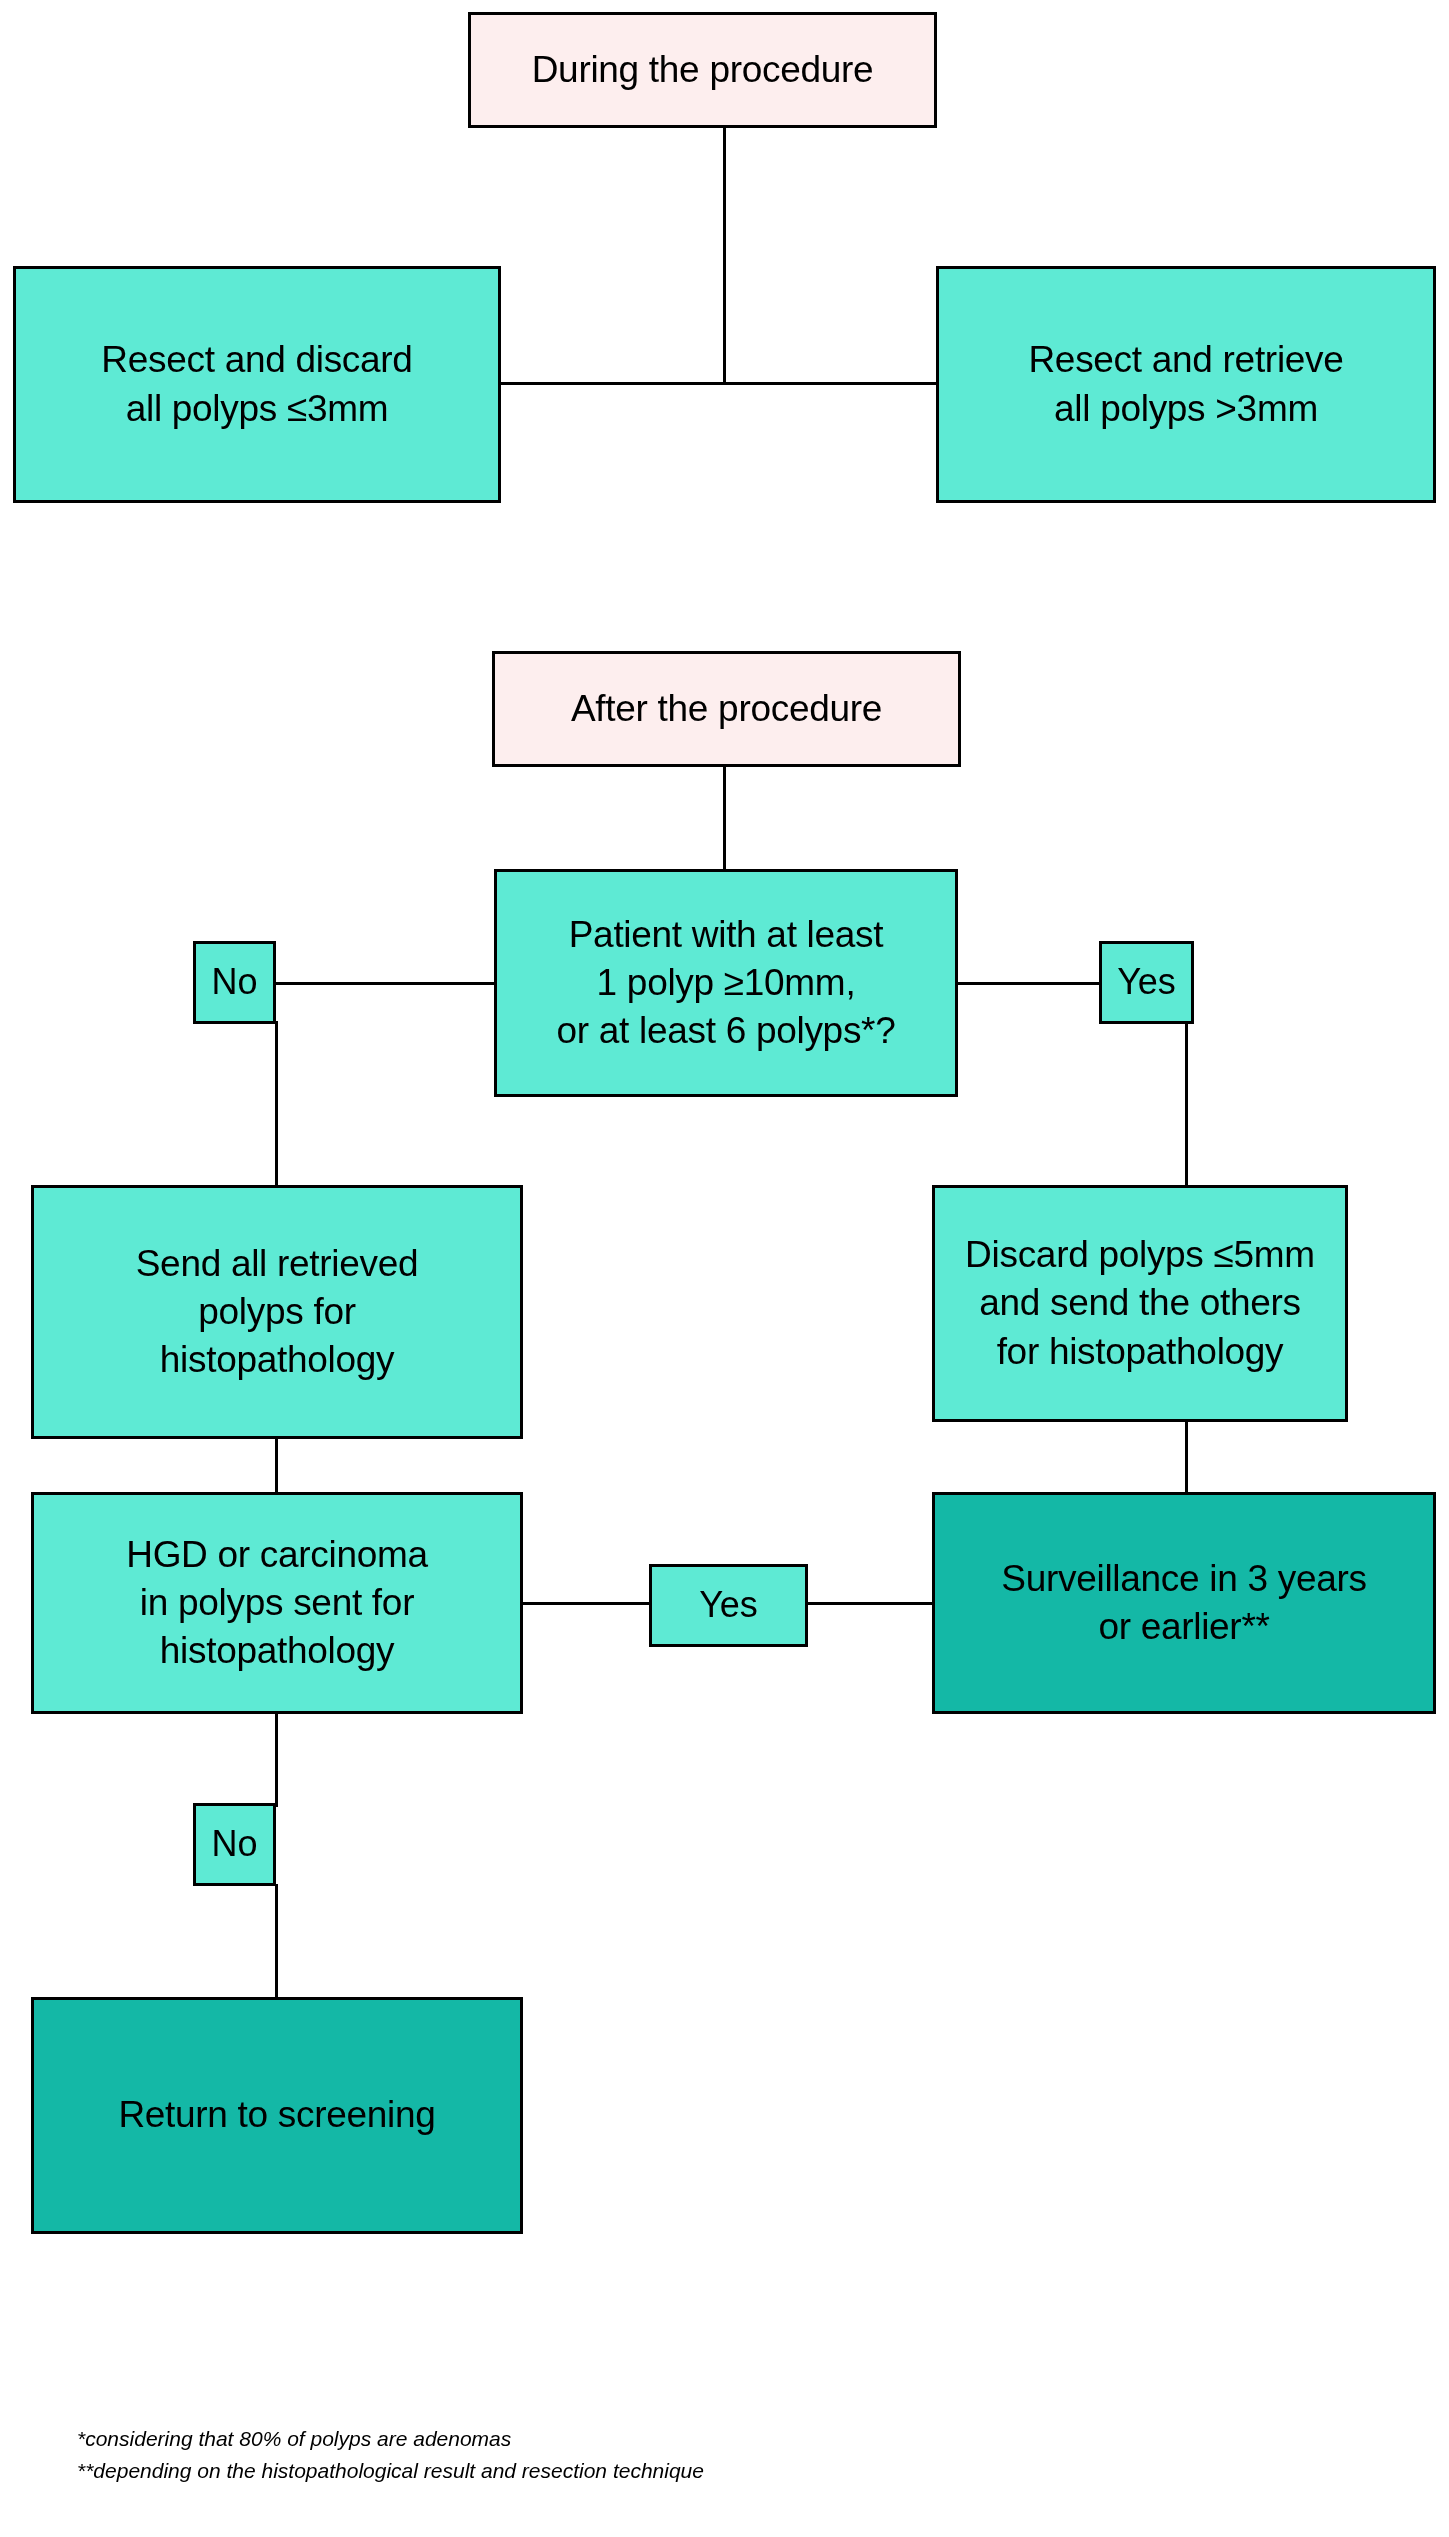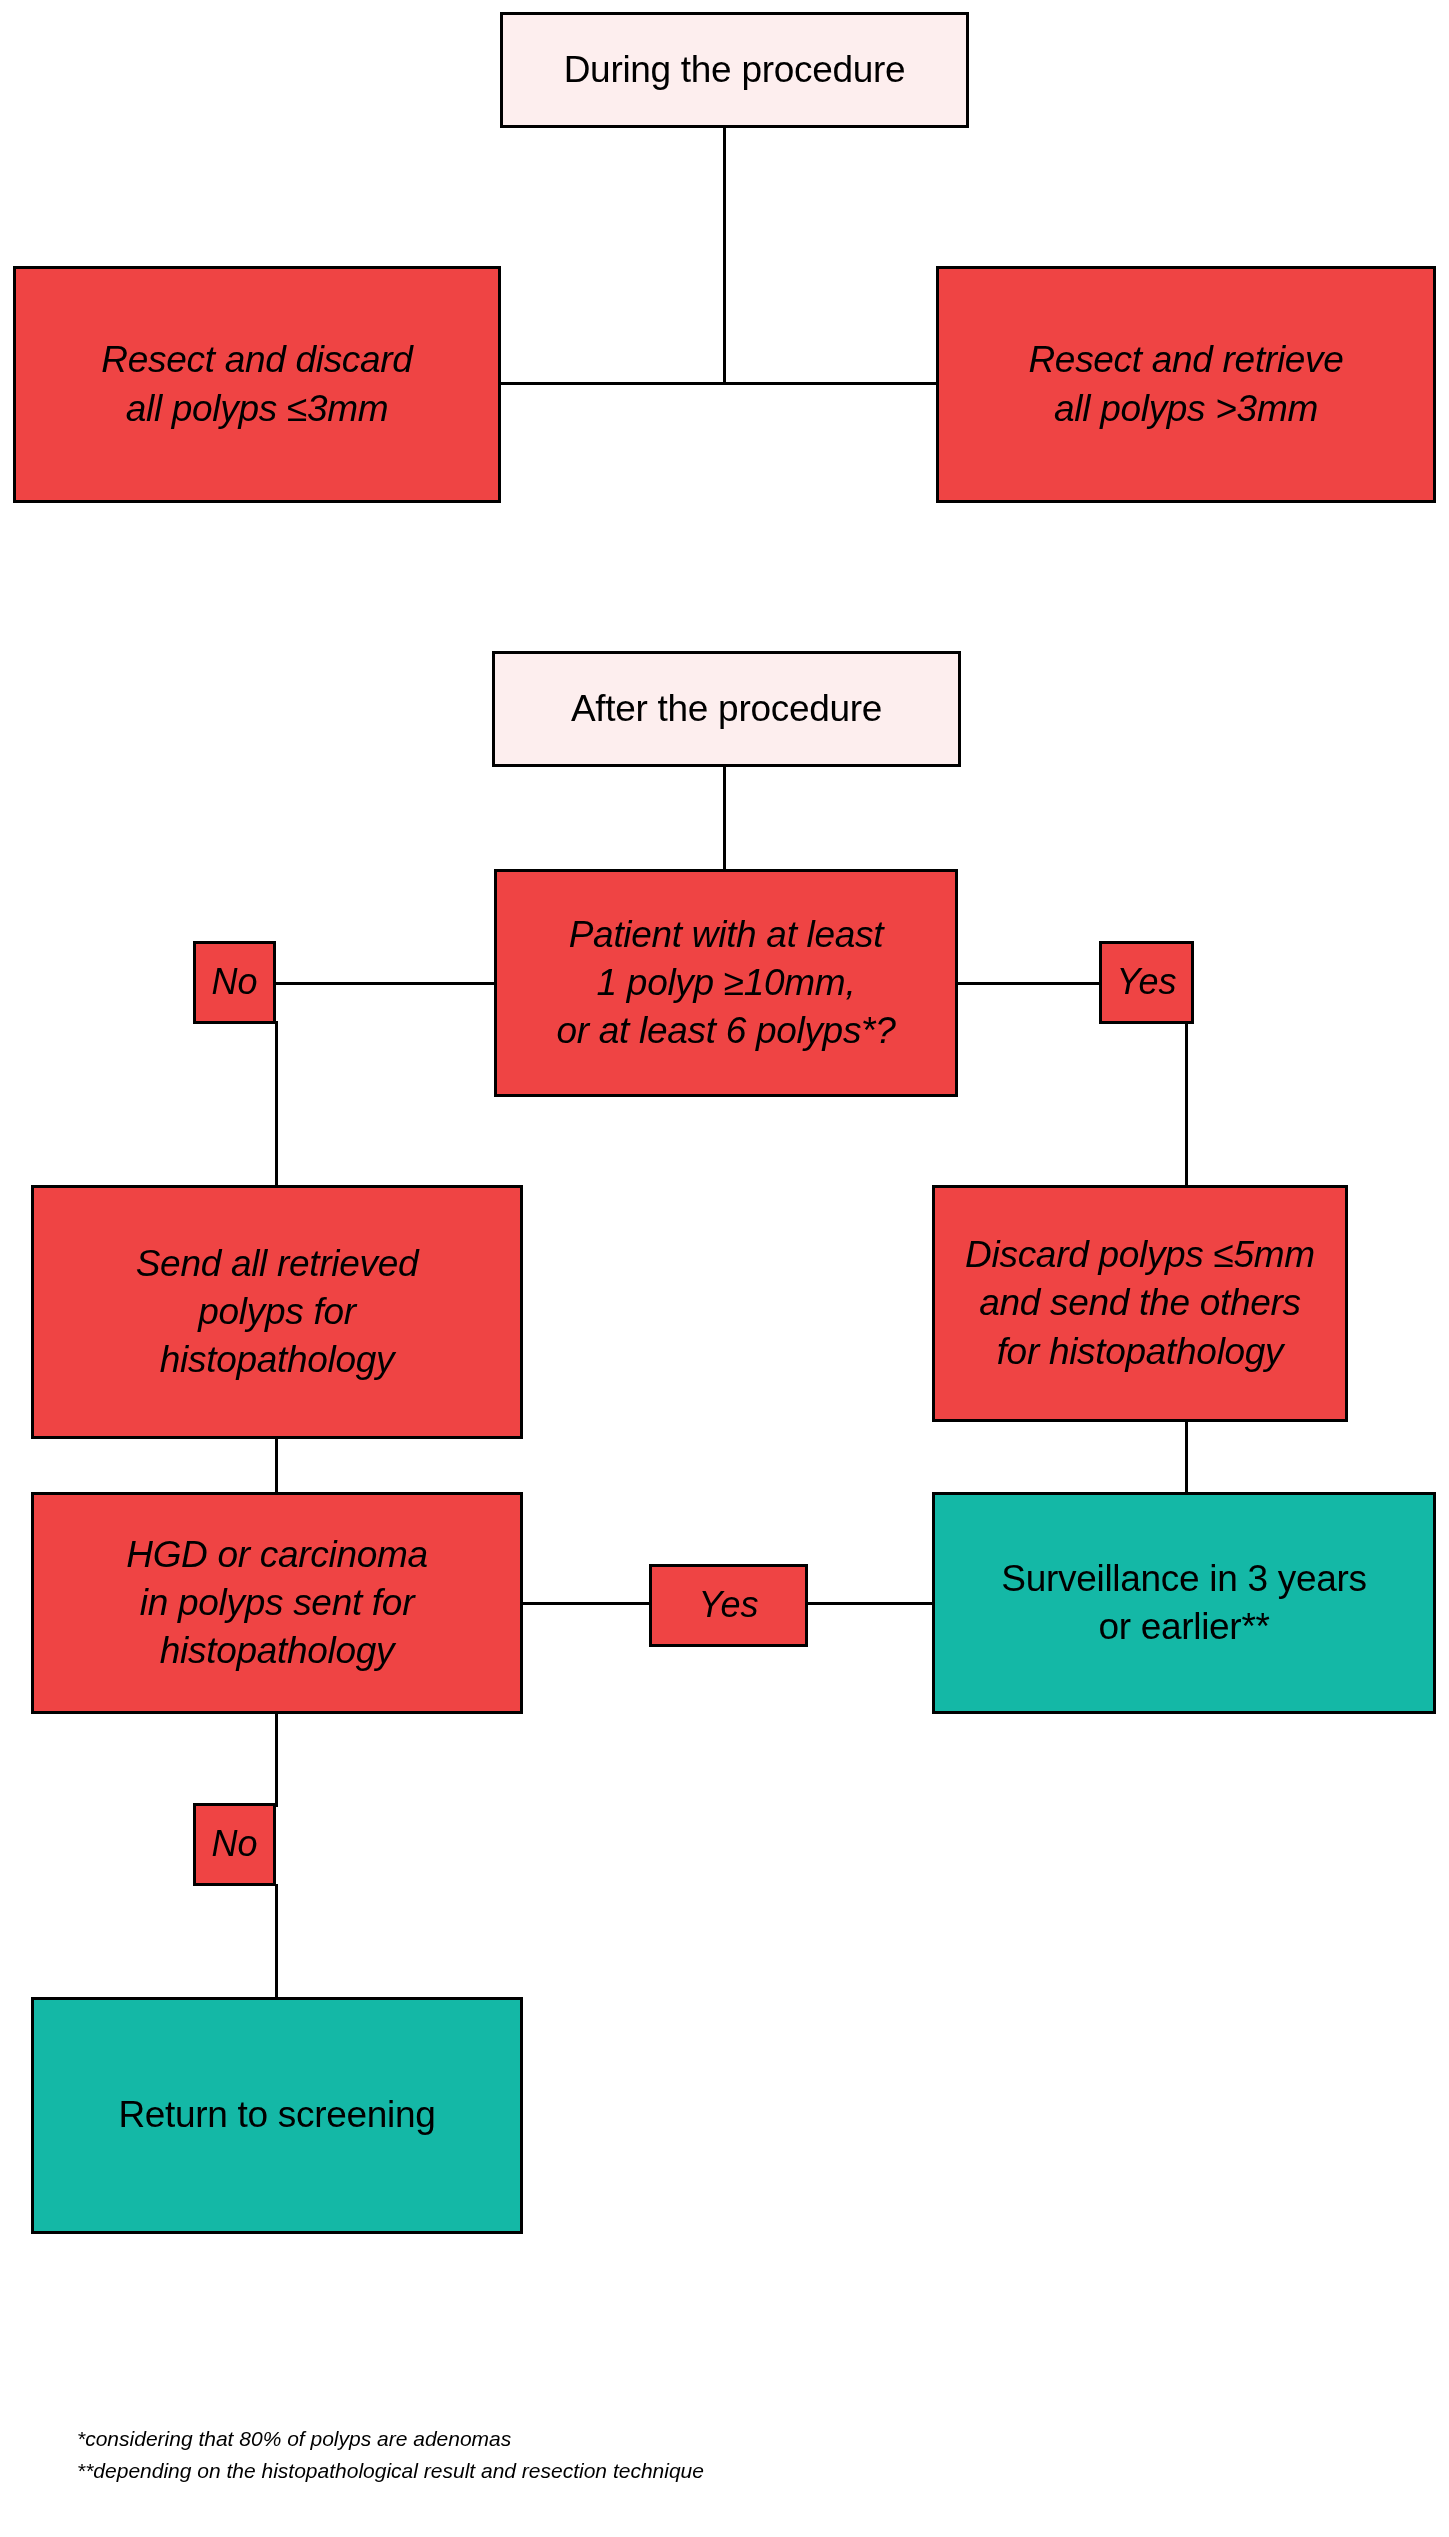--- a/index.html
+++ b/index.html
@@ -31,21 +31,21 @@
     text-align: center;
     color: #000000;
     font-family: "Liberation Sans Narrow", "Liberation Sans", sans-serif;
     font-size: 37px;
     line-height: 1.30;
     letter-spacing: -0.3px;
     z-index: 3;
     white-space: pre-line;
     padding: 0 8.3px;
   }
-  .node.fill-grey   { background: #ef4444; font-style: italic; }
+  .node.fill-grey   { background: #5eead4; }
   .node.fill-pink   { background: #fdeeee; }
   .node.fill-purple { background: #14b8a6; }
 
   .node.small {
     font-size: 36px;
     font-family: "Liberation Sans", sans-serif;
     letter-spacing: 0px;
   }
 
   .connector {
@@ -70,21 +70,21 @@
 </style>
 </head>
 <body>
 
 <div id="chart-root">
 
   <div class="connector" style="left:723px; top:126px; width:3px; height:258px;"></div>
 
   <div class="connector" style="left:501px; top:382px; width:447px; height:3px;"></div>
 
-  <div class="node fill-pink" style="left:500px; top:12px; width:469px; height:116px;">During the procedure</div>
+  <div class="node fill-pink" style="left:468px; top:12px; width:469px; height:116px;">During the procedure</div>
 
   <div class="node fill-grey" style="left:13px; top:266px; width:488px; height:237px;">Resect and discard
 all polyps ≤3mm</div>
 
   <div class="node fill-grey" style="left:936px; top:266px; width:500px; height:237px;">Resect and retrieve
 all polyps &gt;3mm</div>
 
   <div class="connector" style="left:723px; top:765px; width:3px; height:107px;"></div>
 
   <div class="node fill-pink" style="left:492px; top:651px; width:469px; height:116px;">After the procedure</div>

